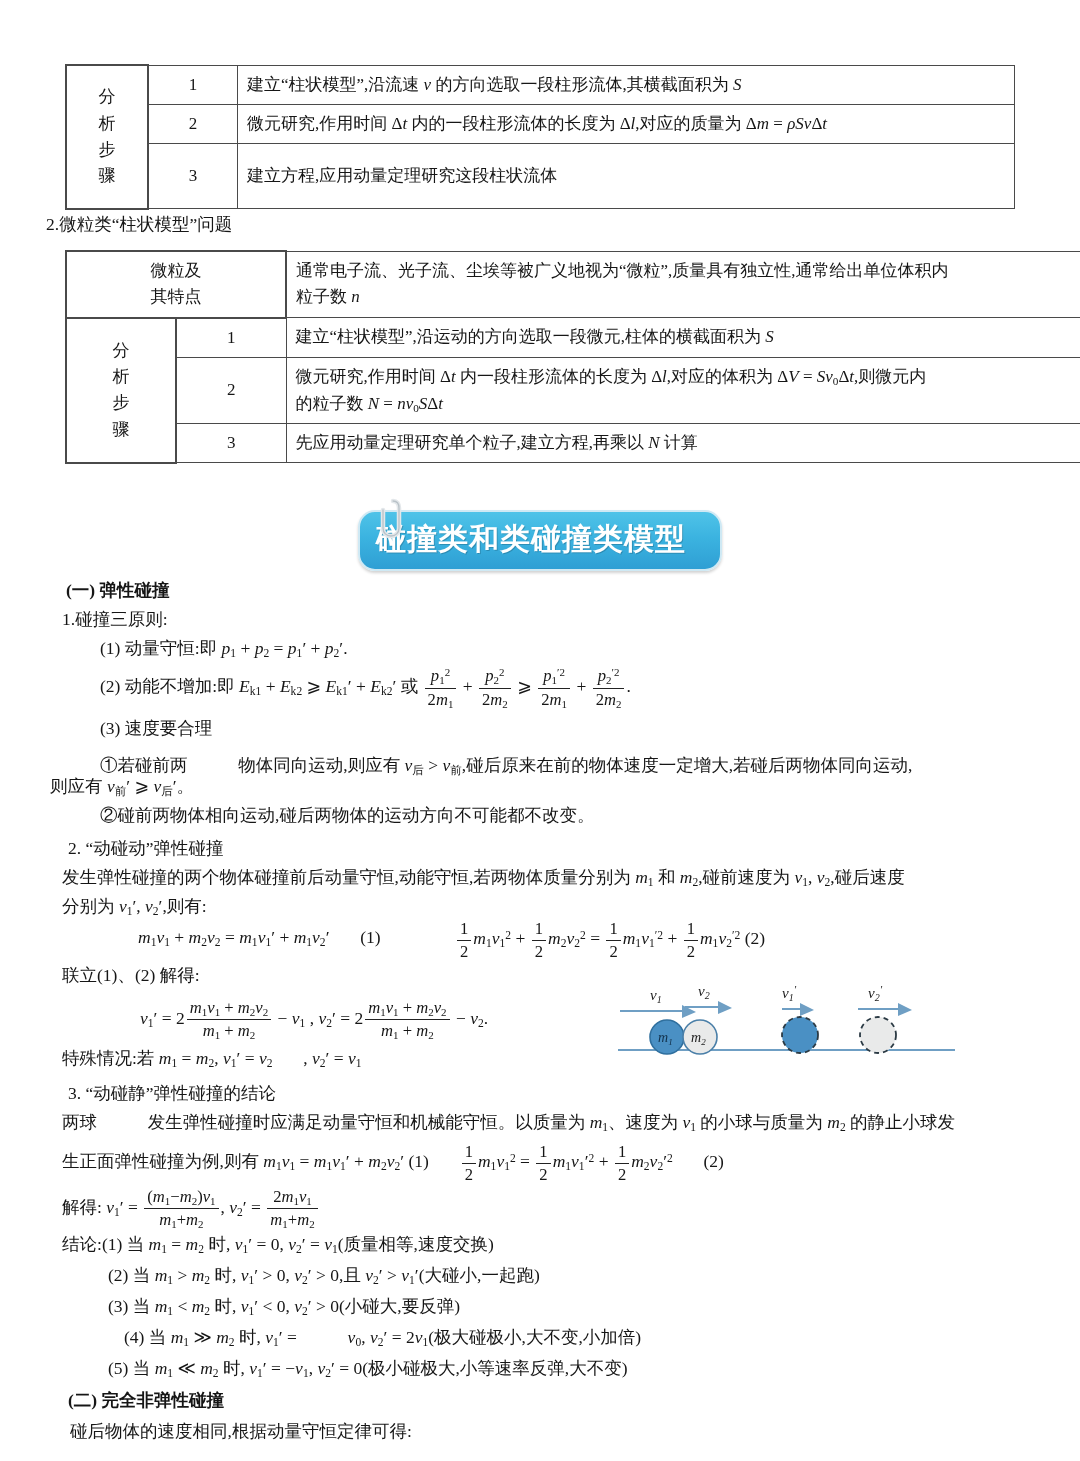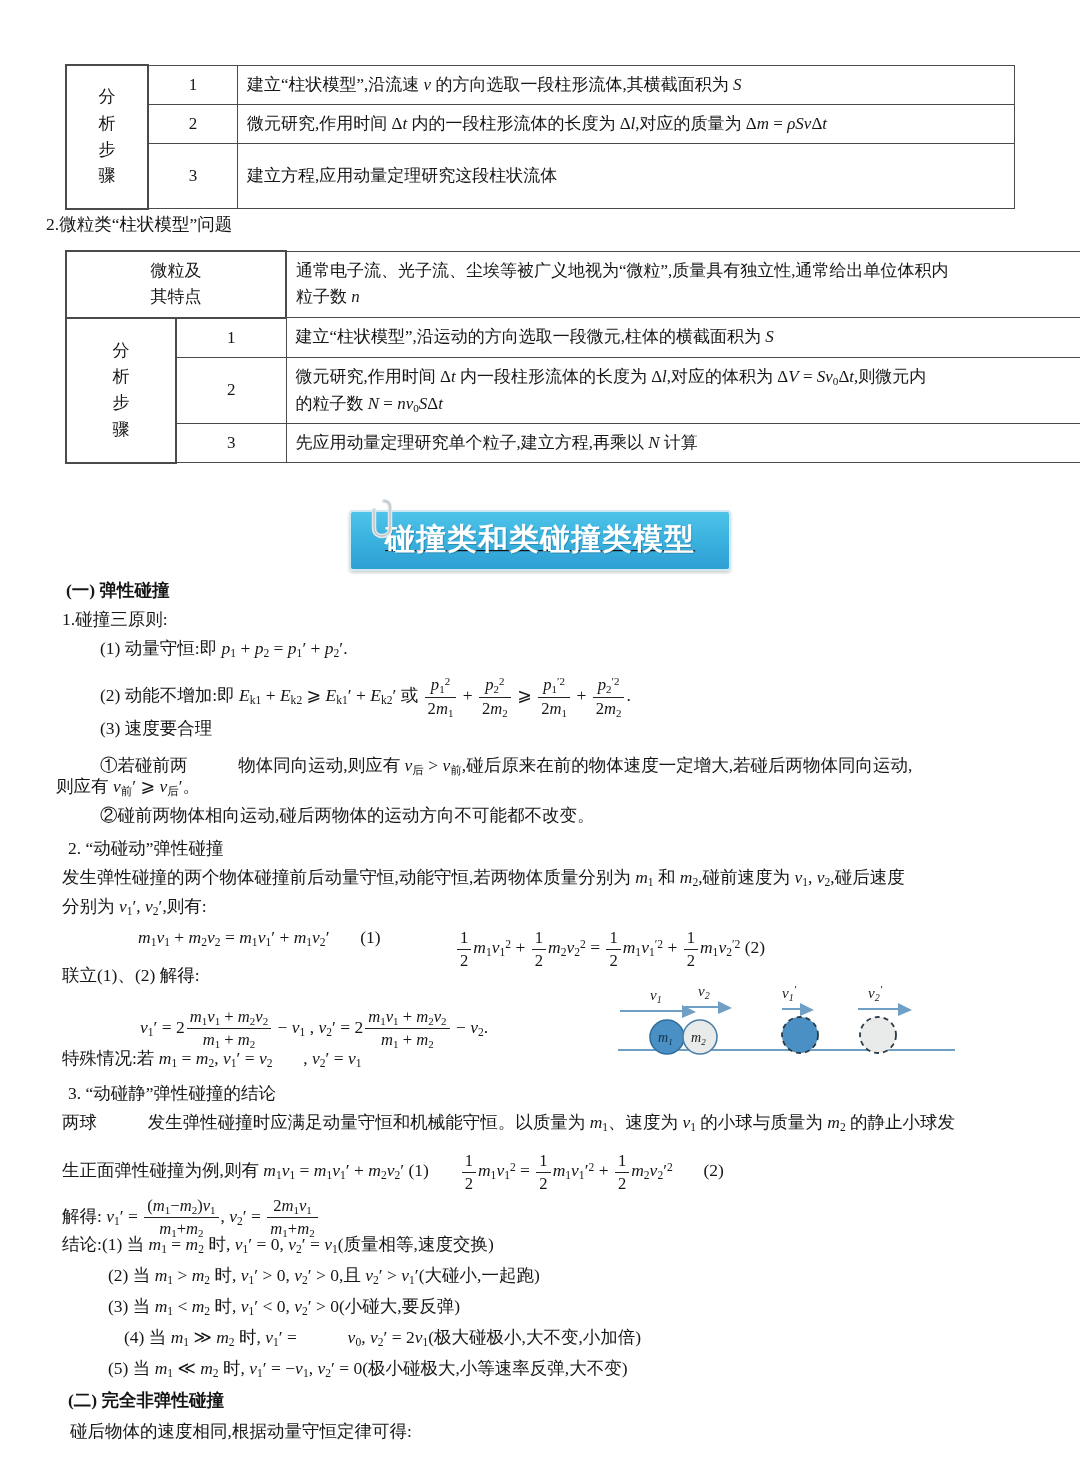--- a/index.html
+++ b/index.html
@@ -56,26 +56,25 @@
 
   
   .banner-wrap {
     position: absolute;
     left: 0; right: 0;
     text-align: center;
   }
   .banner {
     display: inline-block;
     position: relative;
-    padding: 7px 34px 9px 34px;
-    border-radius: 4px;
+    padding: 7px 34px 9px 16px;
+    border-radius: 17px;
     background: linear-gradient(180deg,#4fc3e8 0%, #3bb3e0 45%, #2f9fd4 100%);
     border: 2px solid #cfe9f4;
     box-shadow: 0 2px 3px rgba(0,0,0,.18);
-    text-decoration: underline;
   }
   .banner-text {
     font-family: "Liberation Sans", sans-serif;
     font-weight: bold;
     font-size: 30px;
     letter-spacing: 1px;
     color: #ffffff;
     text-shadow: 1px 1px 0 rgba(0,0,0,.18);
   }
   .clip {
@@ -88,21 +87,21 @@
 
   
   .blk { position: absolute; }
 
   
   .frac {
     display: inline-block;
     vertical-align: middle;
     text-align: center;
     font-size: 0.95em;
-    margin: 9px 2px;
+    margin: 0 2px;
   }
   .frac .num { display: block; padding: 0 3px; border-bottom: 1.2px solid #222; line-height: 1.3; }
   .frac .den { display: block; padding: 0 3px; line-height: 1.3; }
   .gap { display: inline-block; width: 42px; }
   .gap-sm { display: inline-block; width: 22px; }
 
   
   .diagram { position: absolute; }
 </style>
 </head>
@@ -226,21 +225,21 @@
     </span>.
   </div>
 
   <div class="blk txt" style="left:100px; top:716px;">(3) 速度要合理</div>
 
   <div class="blk txt" style="left:100px; top:745px; width:930px;margin-top:8px;">
     <span>①若碰前两</span>
     <span class="gap"></span>
     <span>物体同向运动,则应有 <span class="mi">v</span><sub>后</sub> &gt; <span class="mi">v</span><sub>前</sub>,碰后原来在前的物体速度一定增大,若碰后两物体同向运动,</span>
   </div>
-  <div class="blk txt" style="left:56px; top:774px;">
+  <div class="blk txt" style="left:50px; top:774px;">
     则应有 <span class="mi">v</span><sub>前</sub><span class="prime">′</span> ⩾ <span class="mi">v</span><sub>后</sub><span class="prime">′</span>。
   </div>
   <div class="blk txt" style="left:100px; top:803px;">②碰前两物体相向运动,碰后两物体的运动方向不可能都不改变。</div>
 
   <div class="blk txt" style="left:68px; top:836px;">2. “动碰动”弹性碰撞</div>
 
   <div class="blk txt" style="left:62px; top:865px;">
     发生弹性碰撞的两个物体碰撞前后动量守恒,动能守恒,若两物体质量分别为 <span class="mi">m</span><sub>1</sub> 和 <span class="mi">m</span><sub>2</sub>,碰前速度为 <span class="mi">v</span><sub>1</sub>, <span class="mi">v</span><sub>2</sub>,碰后速度
   </div>
   <div class="blk txt" style="left:62px; top:894px;">

